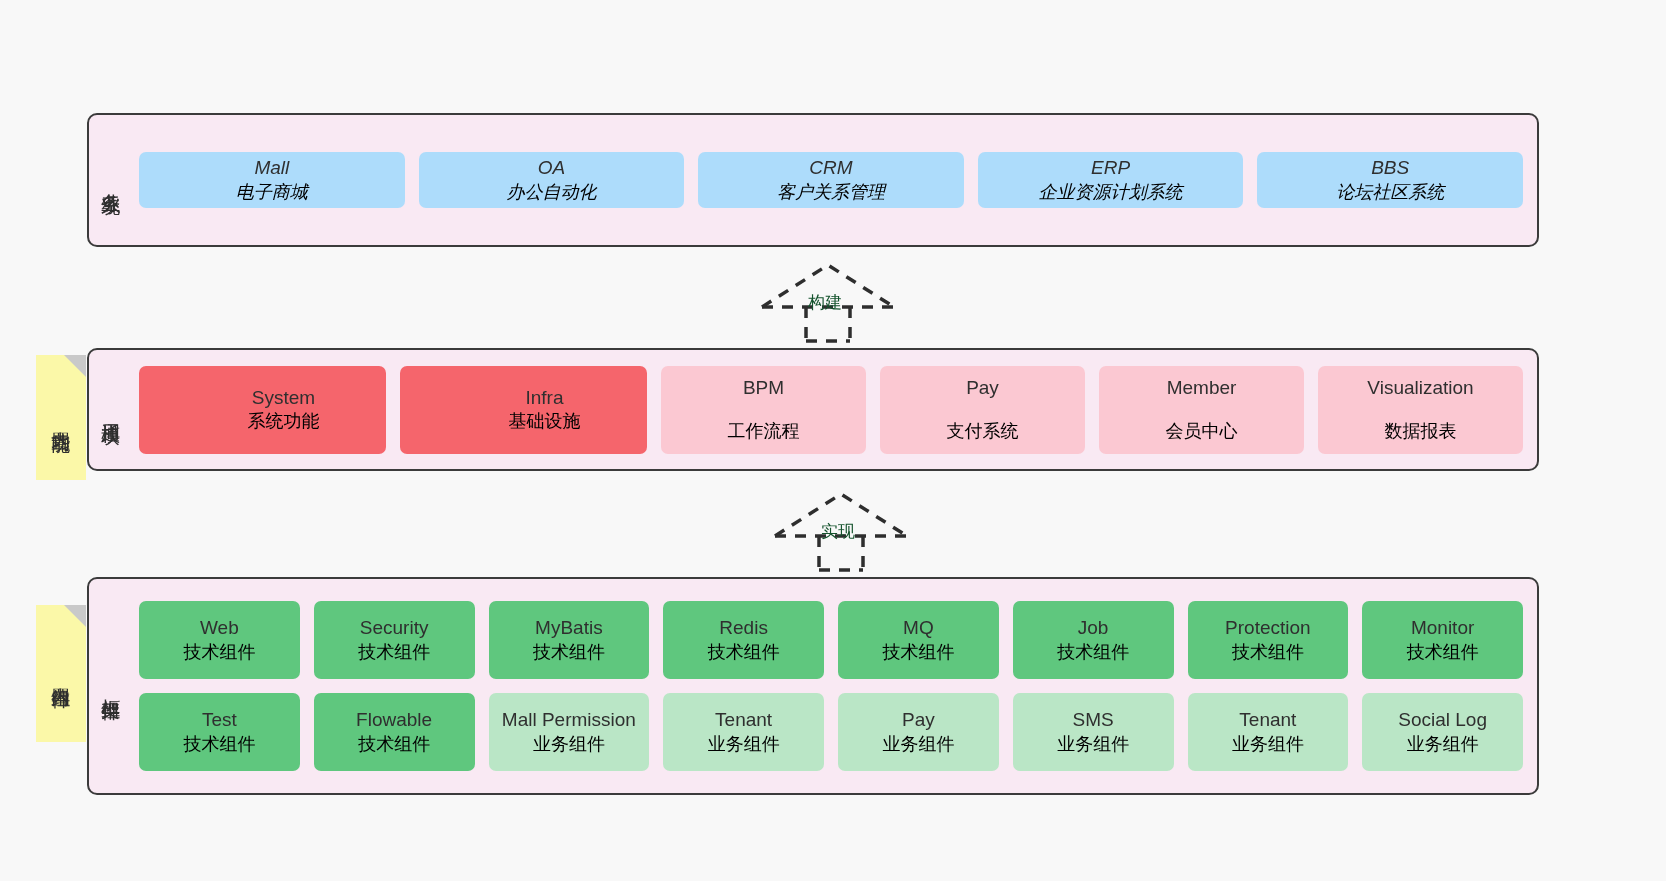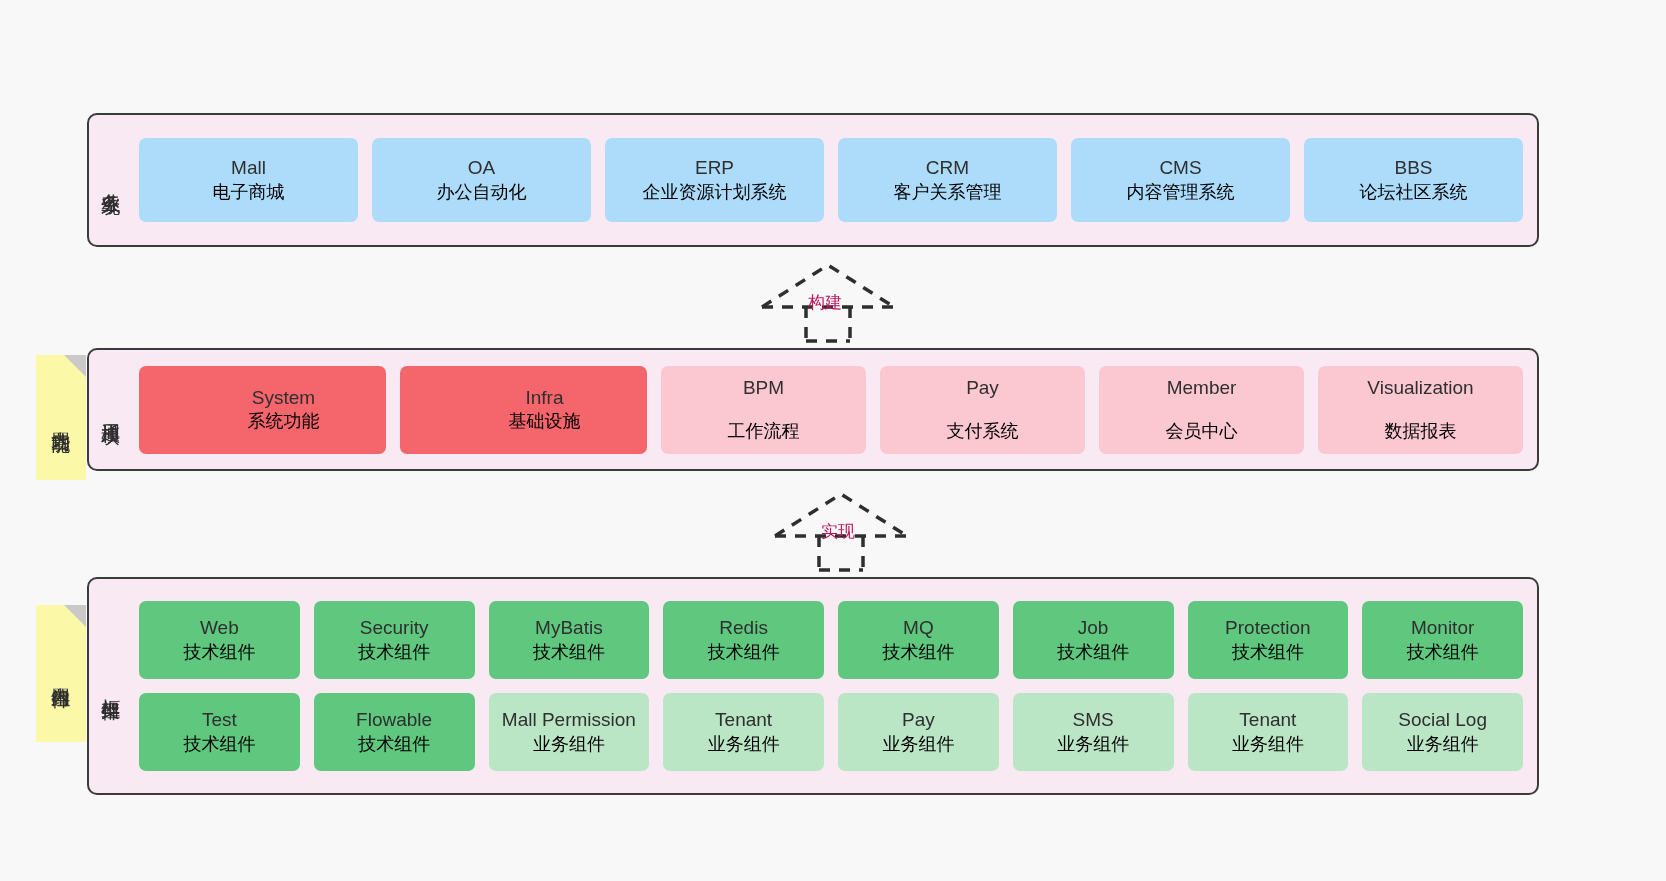--- a/index.html
+++ b/index.html
@@ -70,21 +70,21 @@
     align-items:center;
     justify-content:center;
     text-align:center;
     line-height:1.28;
     box-sizing:border-box;
     padding:6px 4px;
   }
   .card .t1{font-size:19px;color:#2f2f2f;}
   .card .t2{font-size:18px;color:#000000;}
 
-  .c-blue{background:#addcfb;height:84px;}
+  .c-blue{background:#addcfb;height:56px;font-style:italic;}
   .c-red{background:#f5656c;height:88px;padding-left:46px;}
   .c-pink{background:#fbc8d2;height:88px;gap:20px;}
   .c-green{background:#5fc77e;height:78px;}
   .c-green-lite{background:#bae6c6;height:78px;}
 
   
   .note{
     position:absolute;
     background:#fbf8a8;
     box-sizing:border-box;
@@ -106,21 +106,21 @@
     border-left:22px solid transparent;
     border-top:22px solid #c9c9c9;
   }
 
   
   .arrow{position:absolute;}
   .arrow svg{display:block;overflow:visible;}
   .arrow-label{
     position:absolute;
     font-size:17px;
-    color:#be185d;
+    color:#14532d;
     background:transparent;
     white-space:nowrap;
   }
 </style>
 </head>
 <body>
 
 <div id="canvas">
 
   <div class="layer" id="layer-business" style="left:87px;top:113px;width:1452px;height:134px;">
@@ -128,30 +128,26 @@
     <div class="layer-body" id="business-cards">
         <div class="card c-blue">
           <div class="t1">Mall</div>
           <div class="t2">电子商城</div>
         </div>
         <div class="card c-blue">
           <div class="t1">OA</div>
           <div class="t2">办公自动化</div>
         </div>
         <div class="card c-blue">
+          <div class="t1">CRM</div>
+          <div class="t2">客户关系管理</div>
+        </div>
+        <div class="card c-blue">
           <div class="t1">ERP</div>
           <div class="t2">企业资源计划系统</div>
-        </div>
-        <div class="card c-blue">
-          <div class="t1">CRM</div>
-          <div class="t2">客户关系管理</div>
-        </div>
-        <div class="card c-blue">
-          <div class="t1">CMS</div>
-          <div class="t2">内容管理系统</div>
         </div>
         <div class="card c-blue">
           <div class="t1">BBS</div>
           <div class="t2">论坛社区系统</div>
         </div>
       </div>
   </div>
 
   <div class="arrow" style="left:758px;top:261px;">
     <svg width="140" height="80" viewBox="0 0 140 80" aria-hidden="true">

